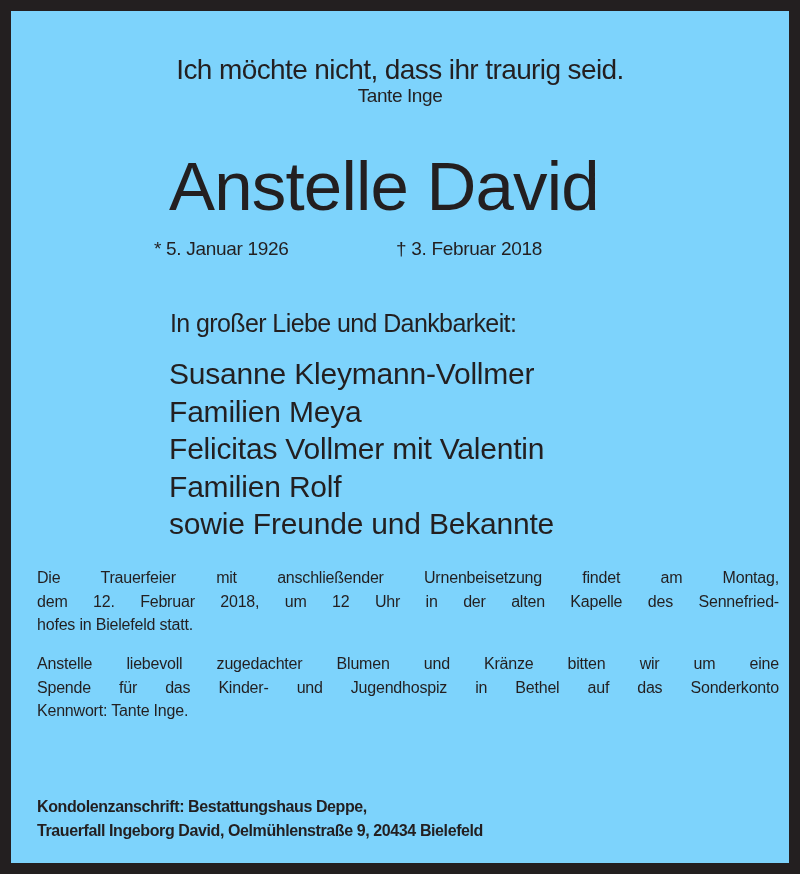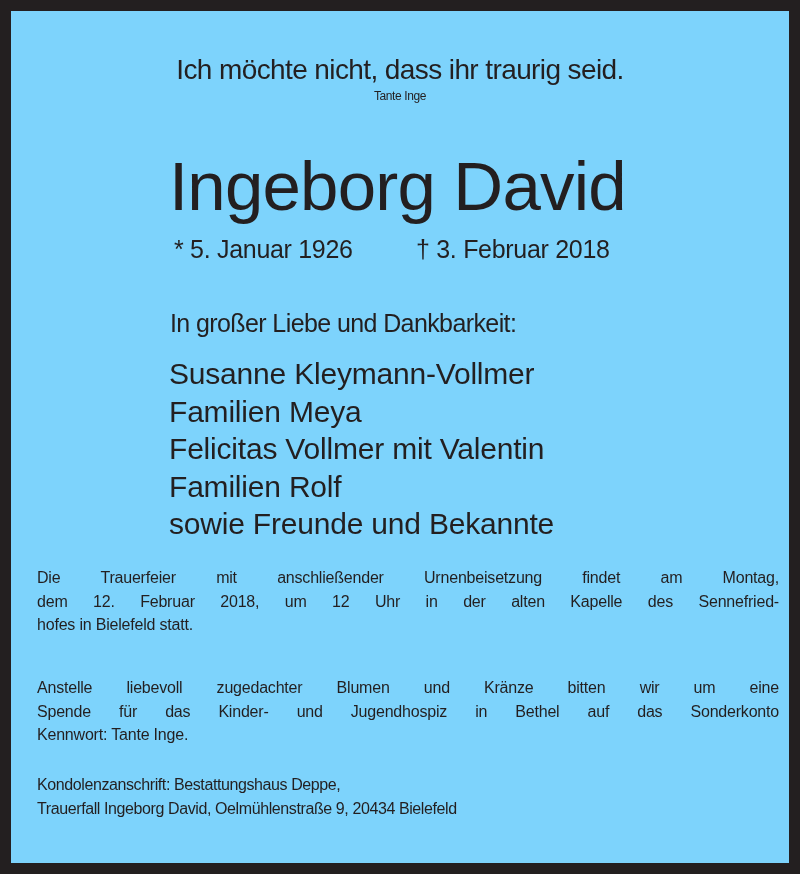--- a/index.html
+++ b/index.html
@@ -27,33 +27,33 @@
     .motto {
       left: 0; width: 778px; top: 43px;
       text-align: center;
       font-size: 28px;
       letter-spacing: -0.6px;
       line-height: 32px;
     }
     .motto-author {
       left: 0; width: 778px; top: 74px;
       text-align: center;
-      font-size: 12px;
+      font-size: 19px;
       letter-spacing: -0.4px;
       line-height: 22px;
     }
     .name {
       left: 158px; top: 136px;
       font-size: 69px;
       line-height: 80px;
       letter-spacing: -0.8px;
     }
     .dates {
-      left: 163px; top: 222px;
-      font-size: 25px;
+      left: 143px; top: 222px;
+      font-size: 19px;
       line-height: 32px;
       letter-spacing: -0.3px;
     }
     .dates .born { display: inline-block; width: 242px; }
     .intro {
       left: 159px; top: 297px;
       font-size: 25px;
       line-height: 30px;
       letter-spacing: -0.6px;
     }
@@ -75,32 +75,32 @@
       display: block;
       text-align: justify;
       text-align-last: justify;
       height: 23.5px;
       white-space: nowrap;
     }
     .body-text .line.last {
       text-align-last: left;
     }
     .p1 { top: 555px; }
-    .p2 { top: 665px; }
-    .p3 { top: 762px; letter-spacing: -0.4px; }
+    .p2 { top: 641px; }
+    .p3 { top: 784px; letter-spacing: -0.4px; font-weight: bold; }
   </style>
 </head>
 <body>
 
 <div class="frame">
 
   <div class="abs motto">Ich möchte nicht, dass ihr traurig seid.</div>
   <div class="abs motto-author">Tante Inge</div>
 
-  <div class="abs name">Ingeborg David</div>
+  <div class="abs name">Anstelle David</div>
 
   <div class="abs dates">
     <span class="born">* 5. Januar 1926</span><span>† 3. Februar 2018</span>
   </div>
 
   <div class="abs intro">In großer Liebe und Dankbarkeit:</div>
 
   <div class="abs mourners">
     <div>Susanne Kleymann-Vollmer</div>
     <div>Familien Meya</div>

